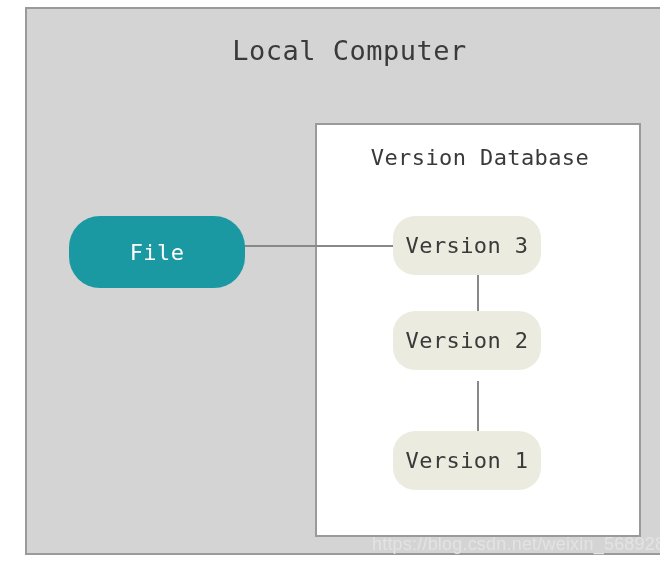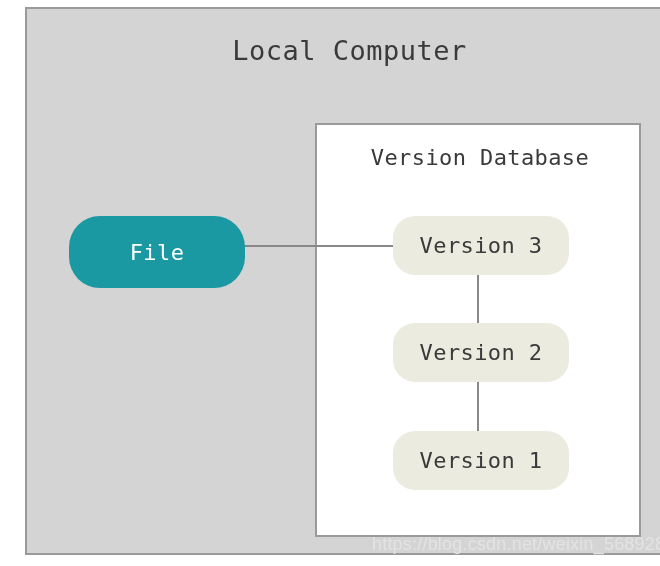--- a/index.html
+++ b/index.html
@@ -116,29 +116,29 @@
     left: 42px;
     top: 207px;
     width: 176px;
     height: 72px;
     background: #1a99a3;
     color: #ffffff;
     border-radius: 31px;
   }
 
   .node-version {
-    width: 176px;
+    width: 148px;
     height: 59px;
     background: #ecebe0;
     color: #3a3a3a;
     border-radius: 22px;
   }
 
   .node-v3 { left: 366px; top: 207px; }
-  .node-v2 { left: 366px; top: 314px; }
+  .node-v2 { left: 366px; top: 302px; }
   .node-v1 { left: 366px; top: 422px; text-align: right; }
 
   
   .watermark {
     position: absolute;
     left: 372px;
     top: 534px;
     font-family: "Liberation Sans", sans-serif;
     font-size: 18px;
     color: #e3e3e3;

